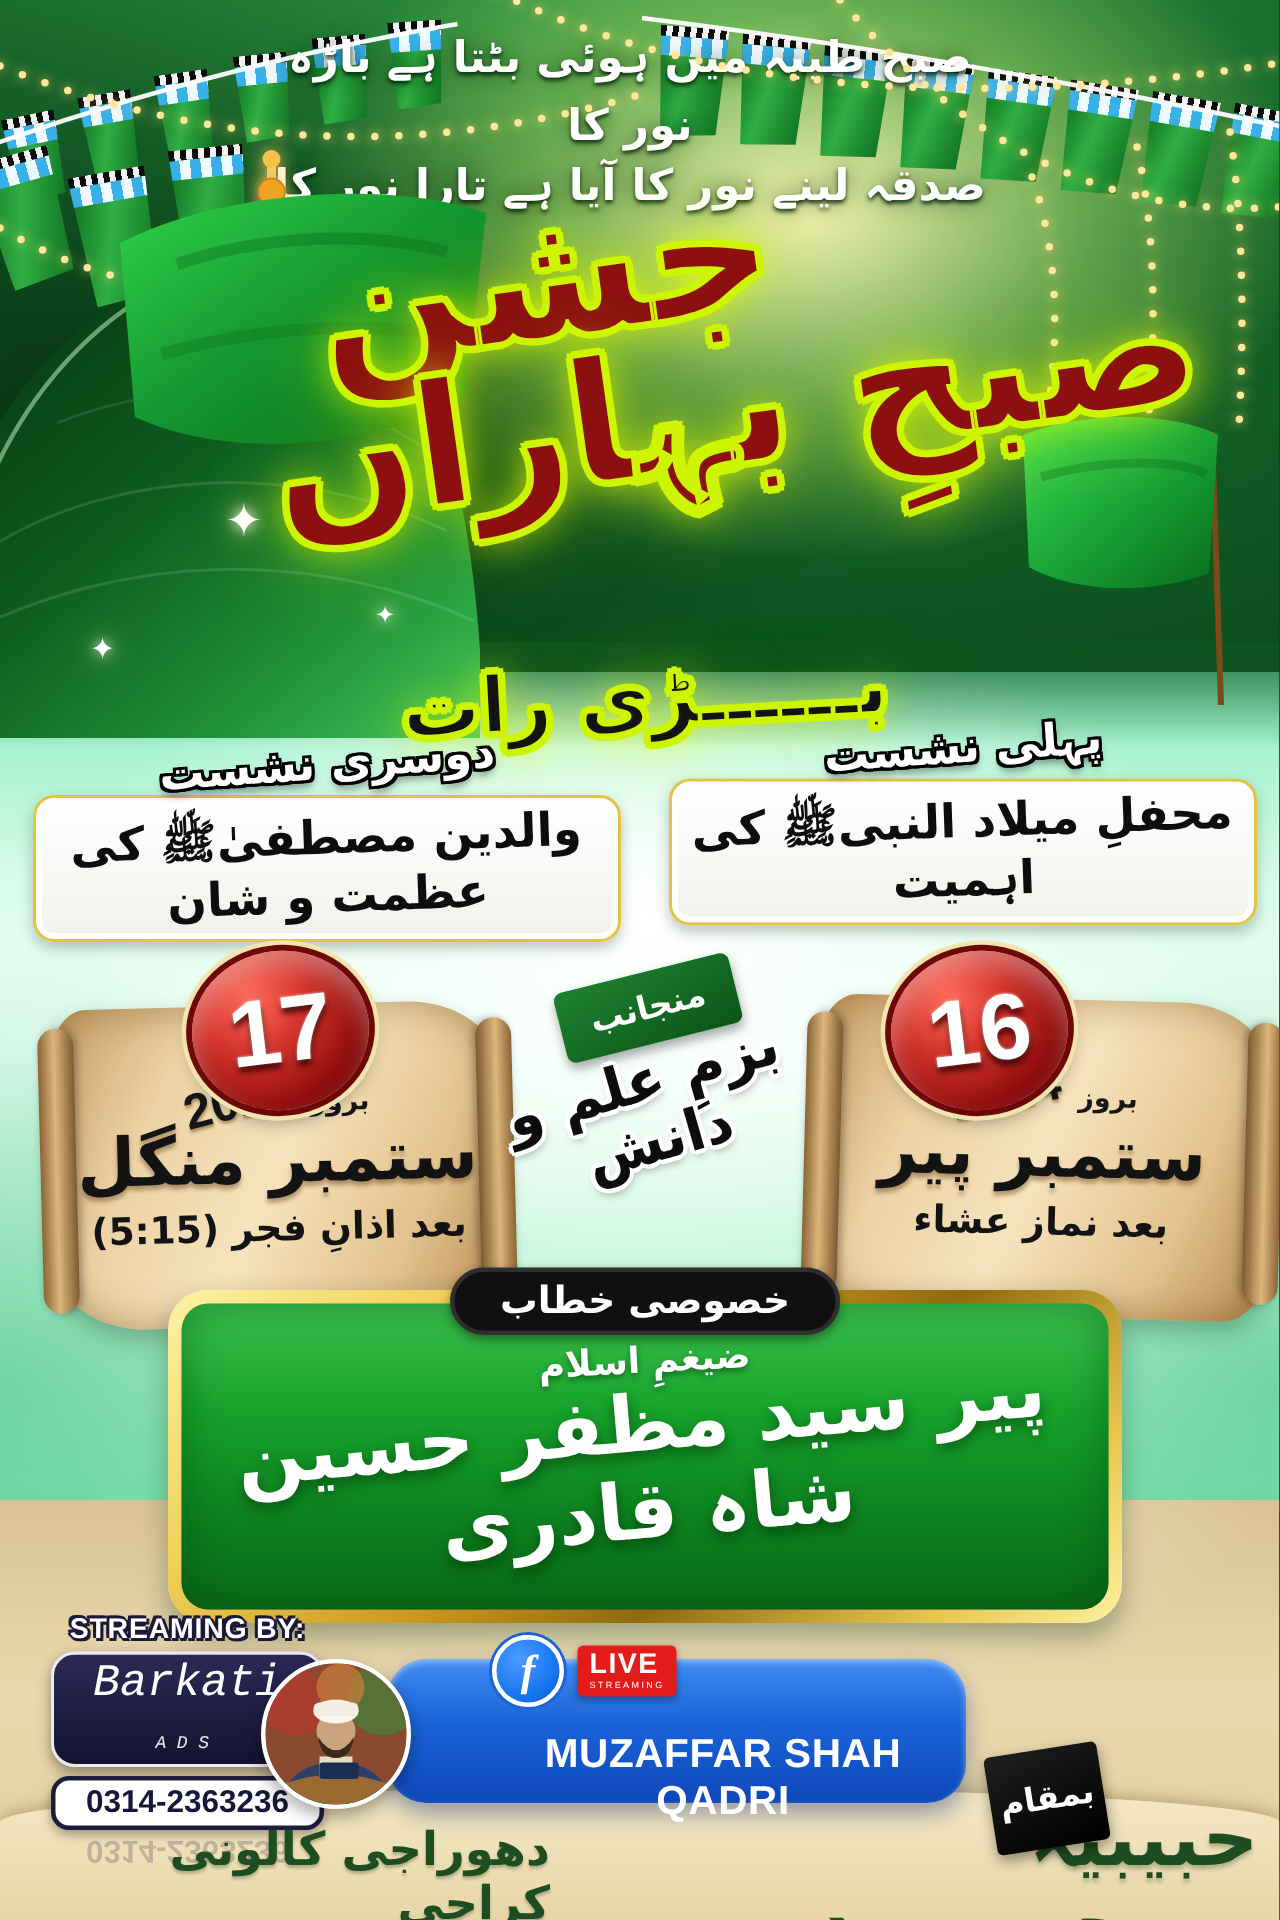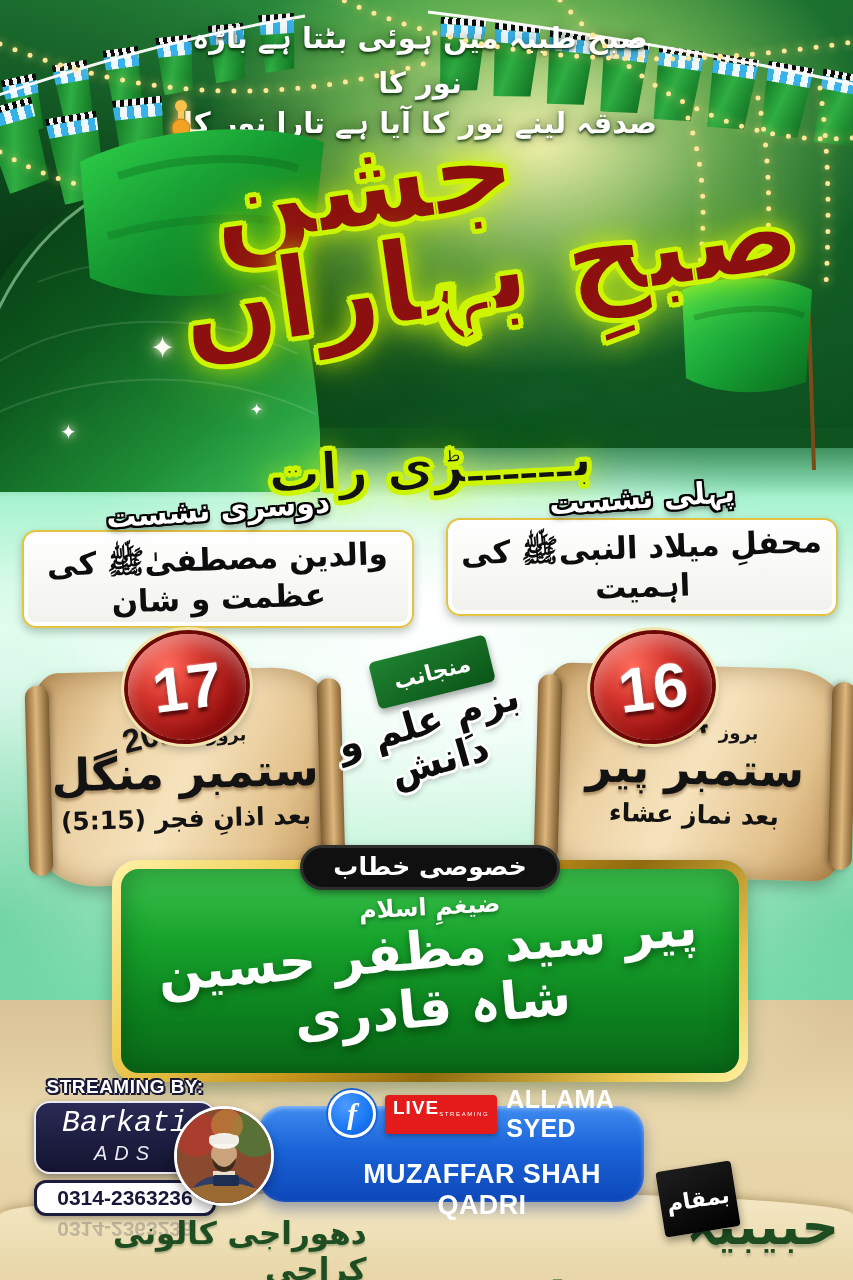--- a/index.html
+++ b/index.html
@@ -105,40 +105,40 @@
   .speech-name{margin-top:0;width:570px;text-align:center;color:#fff;font-size:52px;font-weight:bold;
     line-height:1.12;transform:rotate(-5deg);direction:rtl;text-shadow:0 4px 9px rgba(0,40,0,.55);}
   
   .designer{position:absolute;left:34px;top:1076px;width:182px;text-align:center;z-index:8;
     font-family:"Liberation Sans",sans-serif;}
   .designer .hdr{font-size:19px;font-weight:bold;color:#fff;letter-spacing:.5px;
     text-shadow:-2px 0 0 #1a1a38,2px 0 0 #1a1a38,0 -2px 0 #1a1a38,0 2px 0 #1a1a38,2px 2px 0 #1a1a38,-2px -2px 0 #1a1a38;}
   .designer .namebox{margin-top:3px;background:linear-gradient(180deg,#2a2a56,#131330);border:2px solid #e9e9f4;
     border-radius:16px;padding:5px 8px 7px;box-shadow:0 4px 9px rgba(0,0,0,.4);}
   .designer .name{font-family:Liberation Mono, monospace;font-style:italic;color:#fff;font-size:30px;line-height:1;}
-  .designer .sub{font-family:Liberation Sans, sans-serif;font-style:italic;color:#e9e9f4;font-size:20px;
-    letter-spacing:7px;margin-top:4px;}
+  .designer .sub{font-family:Liberation Mono, monospace;font-style:italic;color:#e9e9f4;font-size:12px;
+    letter-spacing:7px;margin-top:17px;}
   .designer .phonebox{margin-top:6px;background:#fff;border:3px solid #1c1c3c;border-radius:12px;
     padding:3px 4px;font-size:21px;font-weight:bold;color:#17173a;box-shadow:0 3px 7px rgba(0,0,0,.35);}
   .designer .refl{margin-top:1px;transform:scaleY(-1);opacity:.22;font-size:21px;font-weight:bold;color:#17173a;}
   
   .photo{position:absolute;left:174px;top:1106px;width:94px;height:94px;border-radius:50%;z-index:9;
     border:3px solid #fff;box-shadow:0 5px 11px rgba(0,0,0,.35);overflow:hidden;background:#7a4a36;}
   .fbbanner{position:absolute;left:258px;top:1106px;width:386px;height:96px;border-radius:26px;z-index:8;
     background:linear-gradient(180deg,#3f8cf0,#1a63d8 45%,#0d47b8);
     box-shadow:0 7px 15px rgba(10,40,120,.4),inset 0 2px 5px rgba(255,255,255,.45);
     display:flex;flex-direction:column;justify-content:center;box-sizing:border-box;
     padding:6px 8px 8px 70px;color:#fff;font-family:"Liberation Sans",sans-serif;}
   .fbrow{display:flex;align-items:center;gap:9px;}
   .fbicon{width:42px;height:42px;border-radius:50%;flex:0 0 auto;
     background:radial-gradient(circle at 35% 30%,#4d9bff,#1877f2 60%,#0d5ad0);
     border:3px solid #fff;box-shadow:0 0 0 2px #1a63d8;display:flex;align-items:center;justify-content:center;
     color:#fff;font-weight:bold;font-size:29px;font-family:"Liberation Serif",serif;font-style:italic;}
-  .livebadge{background:#e31b1b;border-radius:4px;padding:3px 8px 17px;display:flex;flex-direction:row;
-    align-items:flex-end;line-height:1;box-shadow:0 2px 5px rgba(0,0,0,.35);}
+  .livebadge{background:#e31b1b;border-radius:4px;padding:3px 8px 4px;display:flex;flex-direction:column;
+    align-items:flex-start;line-height:1;box-shadow:0 2px 5px rgba(0,0,0,.35);}
   .livebadge .lv{font-size:19px;font-weight:bold;letter-spacing:1px;}
   .livebadge .st{font-size:6px;letter-spacing:1.6px;margin-top:2px;}
   .fbline1{font-size:25px;font-weight:bold;letter-spacing:.4px;}
   .fbline2{font-size:27px;font-weight:bold;letter-spacing:.4px;margin-top:16px;text-align:center;}
   
   .venue-badge{position:absolute;left:660px;top:1166px;width:76px;height:66px;border-radius:4px;z-index:9;
     background:linear-gradient(160deg,#1e1e1e,#000);transform:rotate(-9deg);
     display:flex;align-items:center;justify-content:center;color:#fff;font-size:22px;font-weight:bold;
     box-shadow:0 4px 9px rgba(0,0,0,.4);direction:rtl;}
   .venue{position:absolute;left:8px;right:14px;top:1198px;z-index:8;direction:rtl;color:#1d4d21;
@@ -337,21 +337,20 @@
     </svg>
   </div>
 
   <div class="fbbanner">
     <div class="fbrow">
       <div class="fbicon">f</div>
       <div class="livebadge">
         <span class="lv">LIVE</span>
         <span class="st">STREAMING</span>
       </div>
-      <div class="fbline1">ALLAMA SYED</div>
     </div>
     <div class="fbline2">MUZAFFAR SHAH QADRI</div>
   </div>
 
   <div class="venue-badge">بمقام</div>
   <div class="venue">
     <span class="name">حبیبیہ مسجــــــــد</span>
     <span class="addr">دھوراجی کالونی کراچی</span>
   </div>
 

